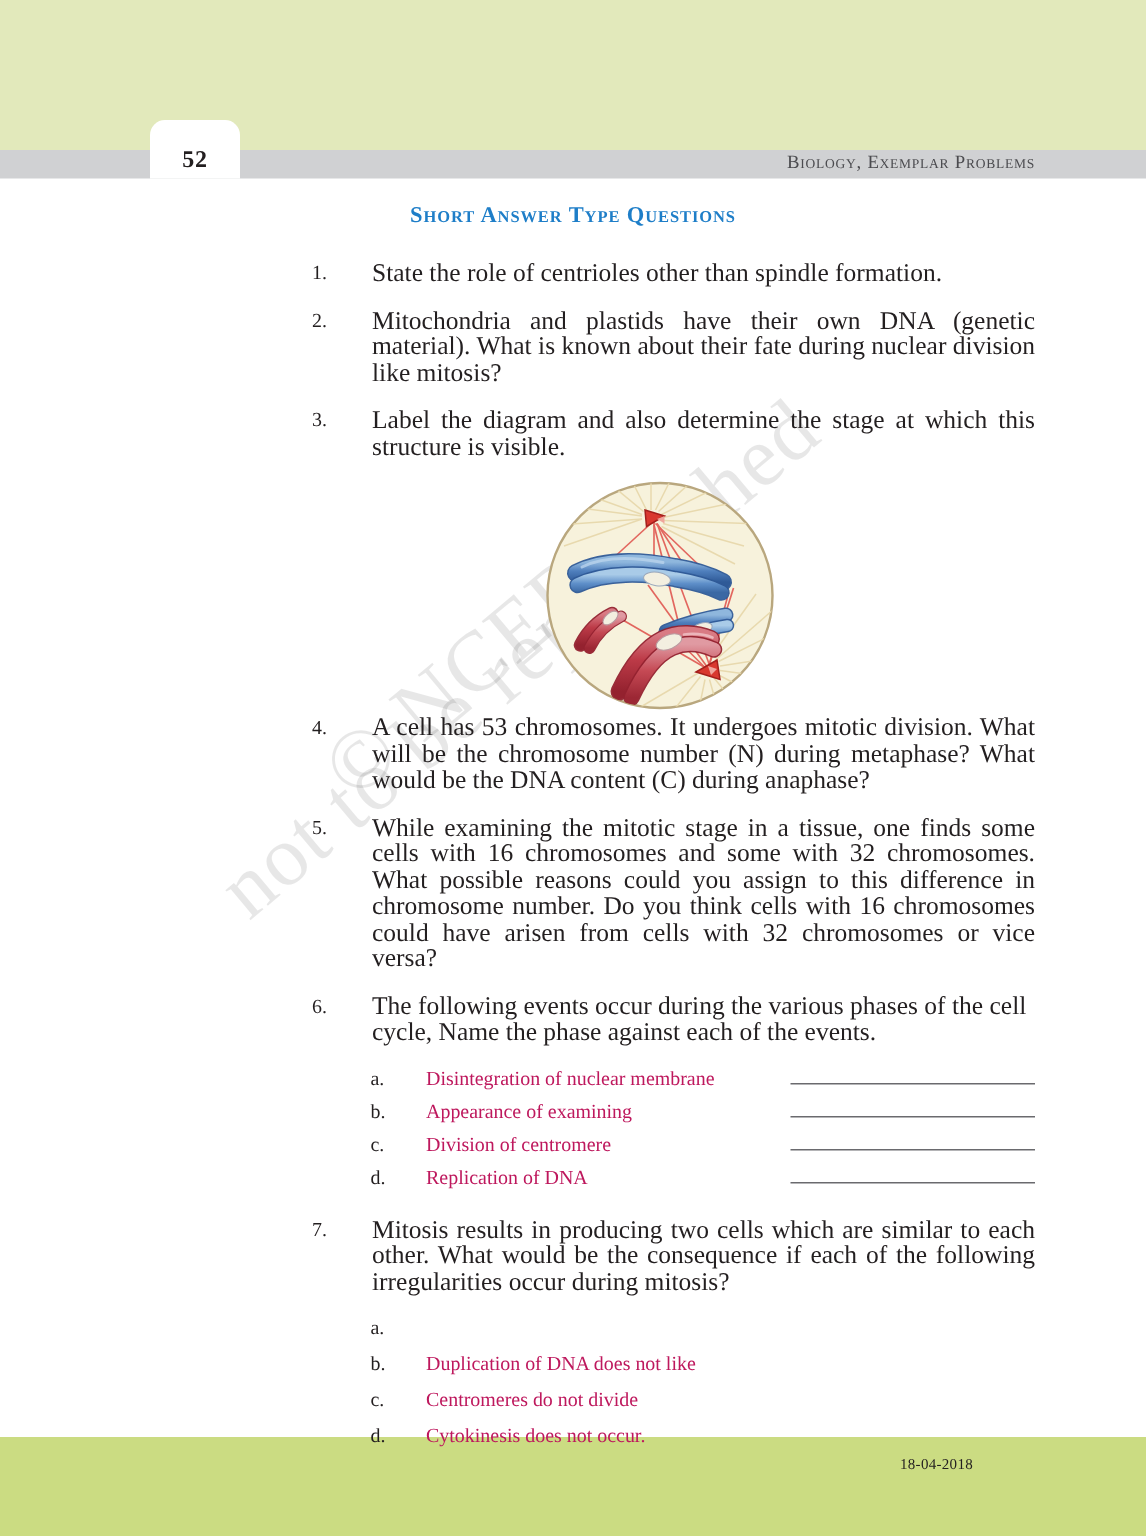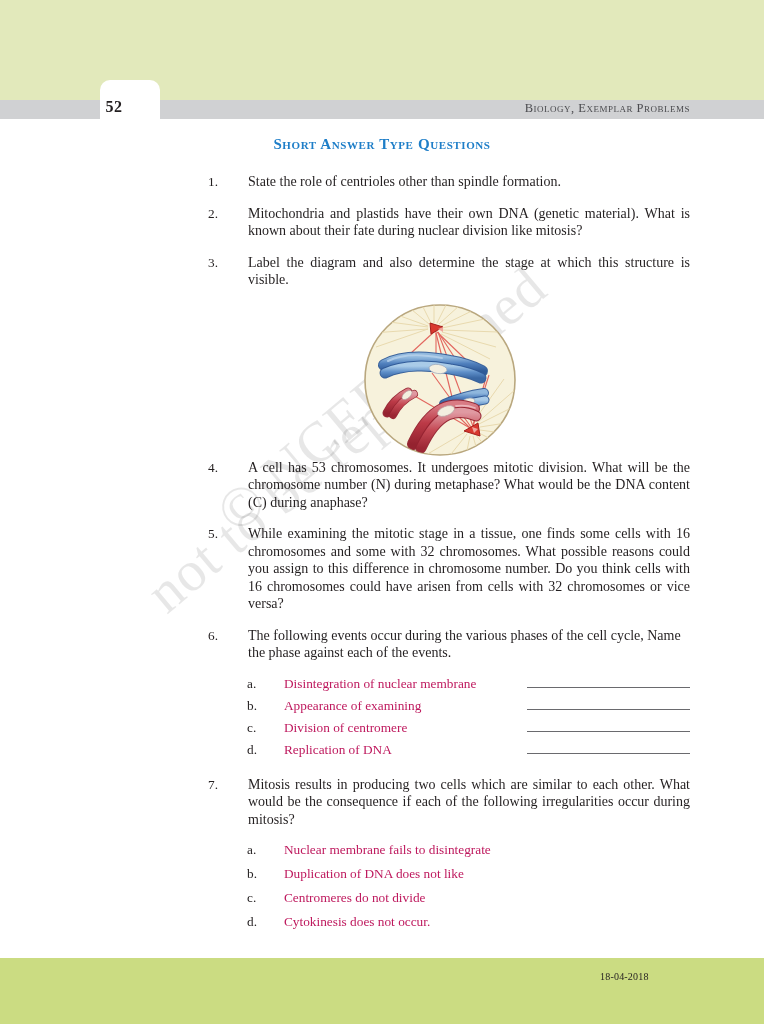--- a/index.html
+++ b/index.html
@@ -32,21 +32,21 @@
   .page-num-tab {
     position: absolute;
     left: 100px; top: 80px;
     width: 60px; height: 39px;
     background: #ffffff;
     border-radius: 10px 10px 0 0;
     z-index: 4;
   }
   .page-num {
     position: absolute;
-    left: 84px; top: 98px;
+    left: 100px; top: 98px;
     width: 60px;
     text-align: center;
     font-family: "Liberation Serif", serif;
     font-weight: bold;
     font-size: 16px;
     color: #231f20;
     letter-spacing: 0.5px;
     z-index: 5;
   }
   .header-title {
@@ -133,21 +133,21 @@
   }
   .qnum {
     width: 40px;
     flex: 0 0 40px;
     font-size: 13.3px;
     color: #231f20;
     line-height: 17.5px;
   }
   .qtext {
     flex: 1;
-    font-size: 14px;
+    font-size: 17px;
     color: #231f20;
     line-height: 17.5px;
     text-align: justify;
   }
   .qtext.nojust { text-align: left; }
 
   
   .subrow {
     display: flex;
     margin-left: 247px;
@@ -388,21 +388,20 @@
       </div>
 
       <div class="qrow" style="margin-top:18px;">
         <div class="qnum">7.</div>
         <div class="qtext">Mitosis results in producing two cells which are similar to each other. What would be the consequence if each of the following irregularities occur during mitosis?</div>
       </div>
 
       <div class="sublist-7">
         <div class="subrow">
           <div class="subnum">a.</div>
-          <div class="subtext">Nuclear membrane fails to disintegrate</div>
         </div>
         <div class="subrow">
           <div class="subnum">b.</div>
           <div class="subtext">Duplication of DNA does not like</div>
         </div>
         <div class="subrow">
           <div class="subnum">c.</div>
           <div class="subtext">Centromeres do not divide</div>
         </div>
         <div class="subrow">

